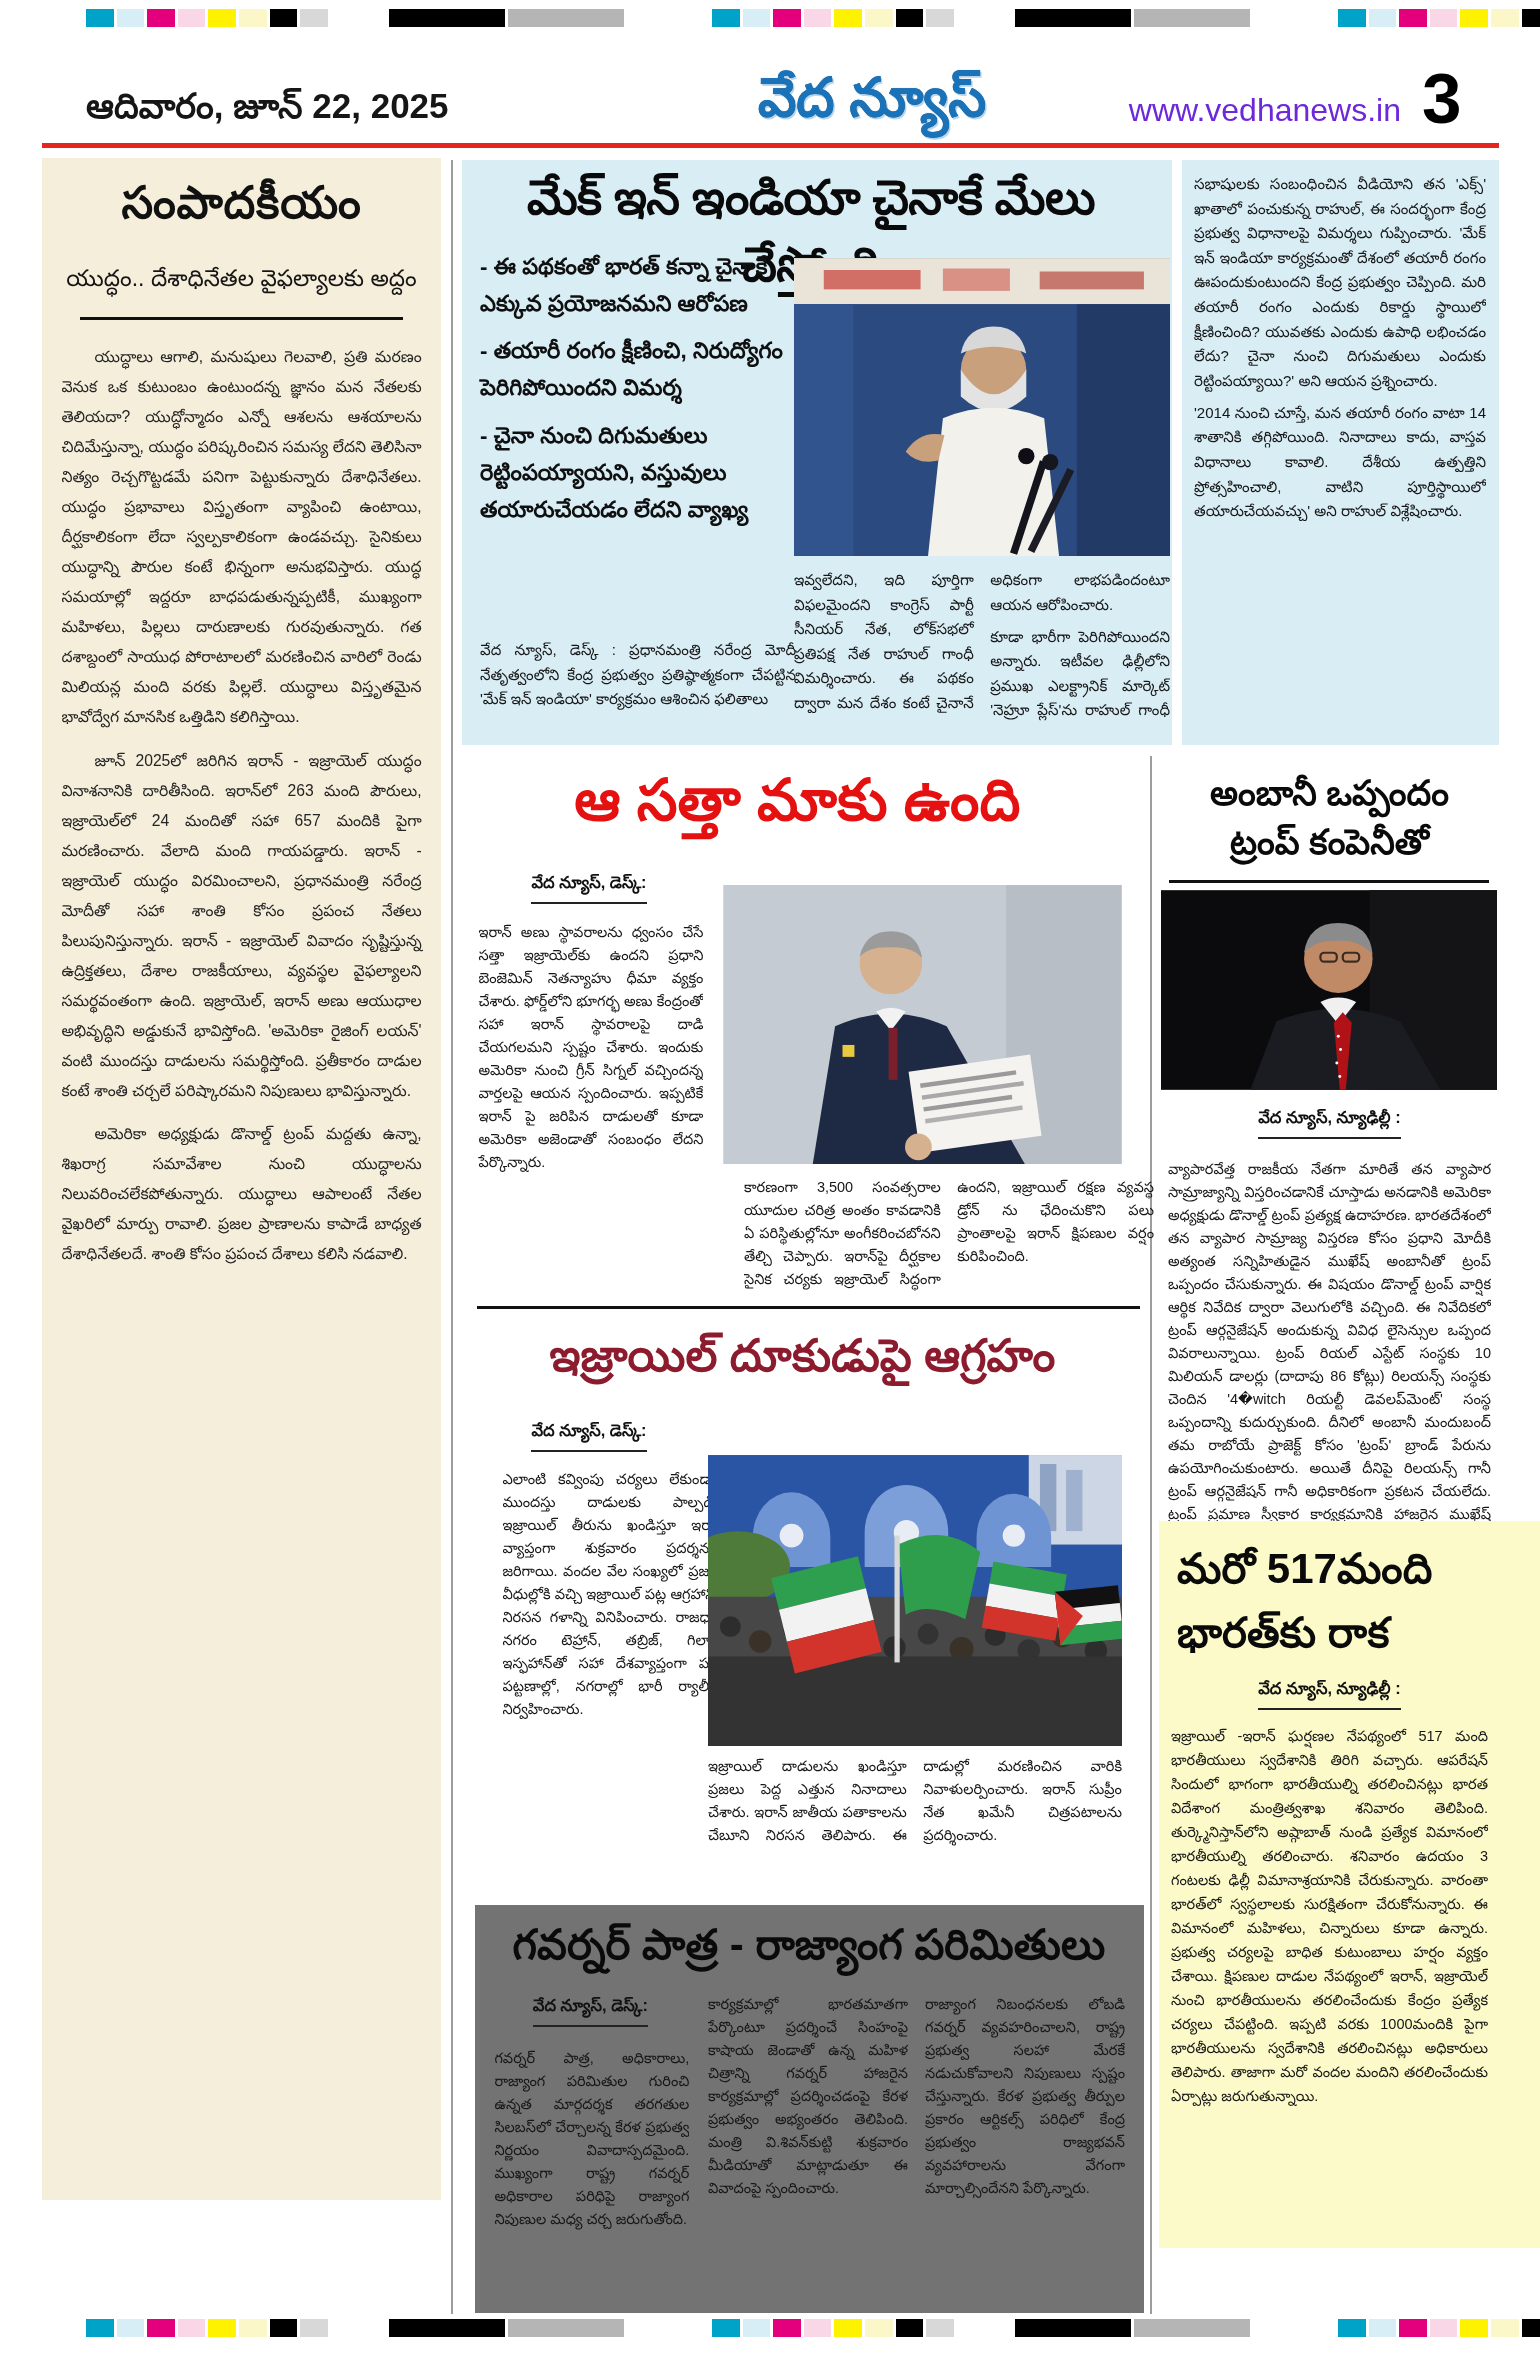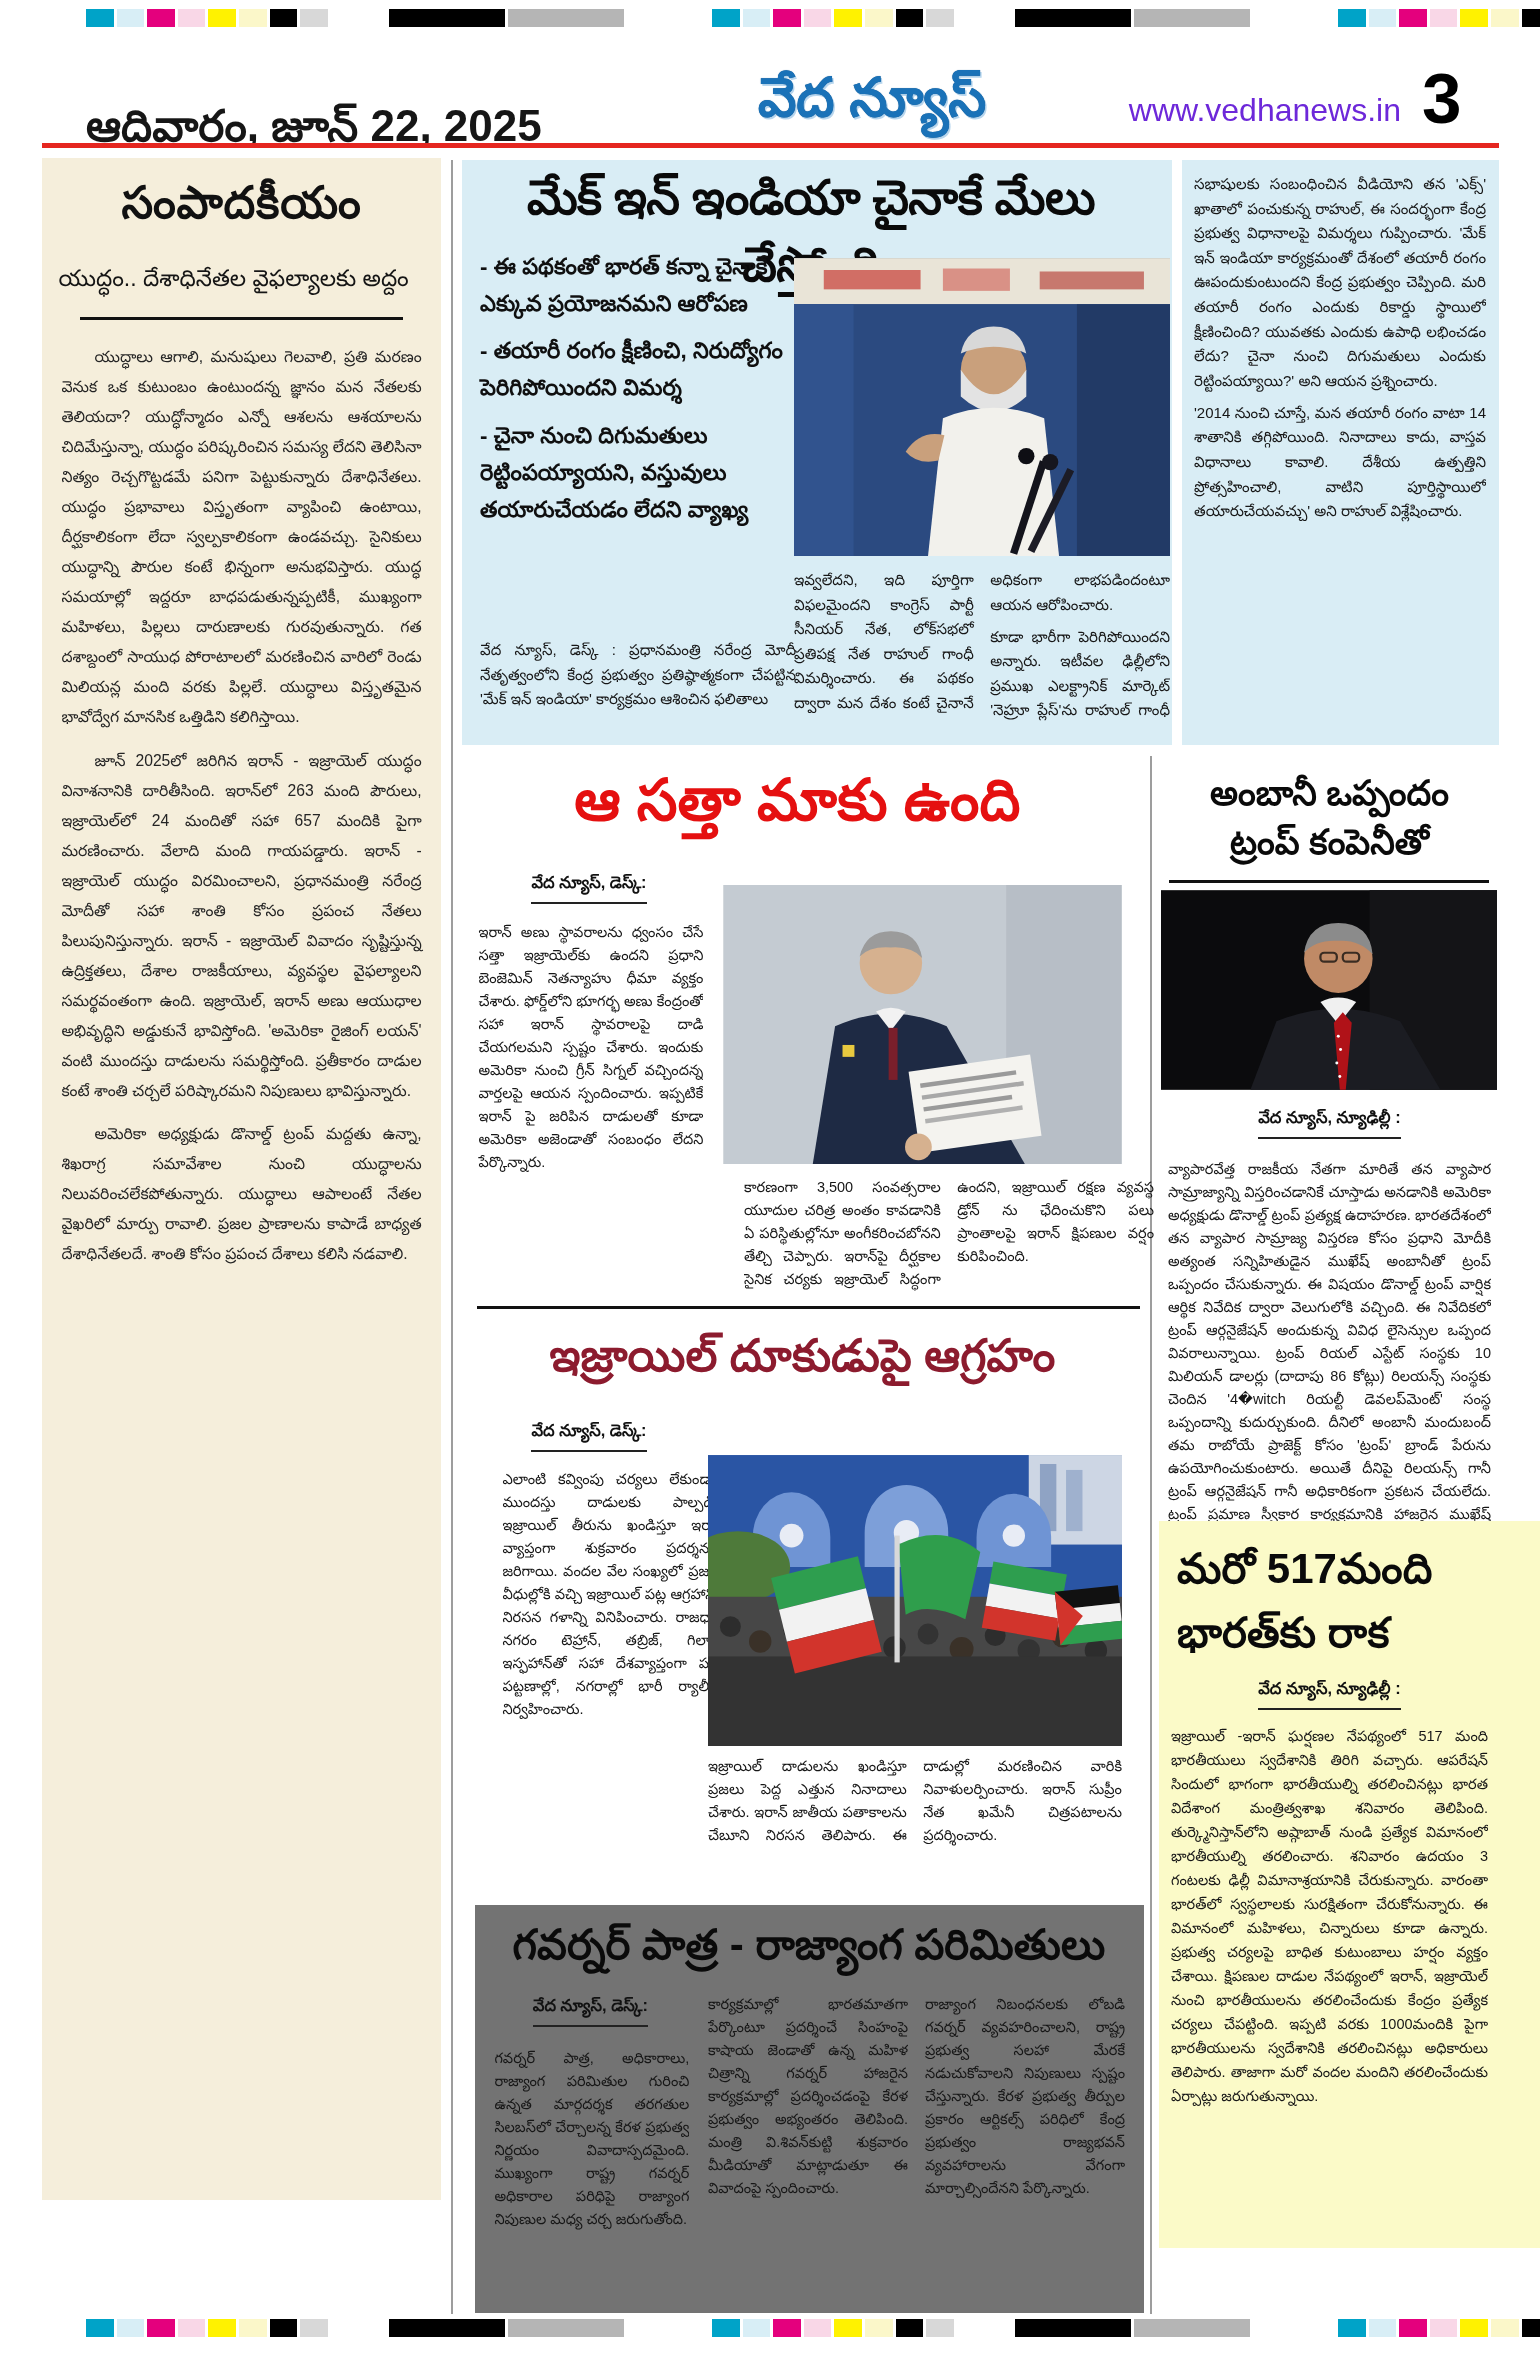--- a/index.html
+++ b/index.html
@@ -10,35 +10,35 @@
   
   .print-strip{position:absolute;left:0;width:1541px;height:18px;}
   .strip-top{top:9px;}
   .strip-bottom{top:2319px;}
   .mark-group{position:absolute;top:0;display:flex;align-items:center;gap:3px;height:18px;}
   .mk-sq{width:27.6px;height:18px;display:inline-block;}
   .mk-bar{width:116px;height:18px;display:inline-block;}
   .mk-bar.first{margin-left:58px;}
 
   
-  .hdr-date{position:absolute;left:86px;top:86px;font-size:44px;font-weight:bold;letter-spacing:0px;margin-top:15px;}
+  .hdr-date{position:absolute;left:86px;top:86px;font-size:35px;font-weight:bold;letter-spacing:0px;}
   .hdr-logo{position:absolute;left:712px;top:66px;width:320px;text-align:center;
             font-size:54px;font-weight:bold;color:#1a72b8;
             text-shadow:0 0 0.7px #0d4e86, 1.5px 1.5px 0 #b9d7ee;}
   .hdr-site{position:absolute;left:1043px;top:92px;width:358px;text-align:right;font-size:32px;color:#6d28d9;}
   .hdr-page{position:absolute;left:1422px;top:58px;font-size:71px;font-weight:bold;color:#000;}
   .hdr-rule{position:absolute;left:42px;top:143px;width:1457px;height:5.2px;background:#e52620;}
 
   
   .vdiv{position:absolute;background:#9d9d9d;width:1.5px;}
 
   
   .editorial{position:absolute;left:42px;top:158px;width:399px;height:2042px;background:#f5eedb;padding:19.4px 16.4px;}
   .edit-title{text-align:center;font-size:45px;font-weight:bold;color:#111;letter-spacing:0.7px;}
-  .edit-sub{font-size:23px;margin-top:25px;color:#151515;}
+  .edit-sub{text-align:center;font-size:23px;margin-top:25px;color:#151515;}
   .edit-rule{width:88%;height:3px;background:#111;margin:19.4px auto 22.4px auto;}
   .edit-body p{font-size:15.7px;line-height:30px;text-align:justify;text-indent:33px;margin:0 3px 13.4px 3px;color:#242424;}
 
   
   .main-art{position:absolute;left:462px;top:160px;width:1037px;height:585px;background:#d9edf5;}
   .main-headline{position:absolute;left:13.4px;top:10.4px;width:671px;text-align:center;
                  font-size:48px;font-weight:bold;color:#0a0a0a;letter-spacing:-0.7px;}
   .main-bullets{position:absolute;left:18px;top:88px;width:313px;}
   .main-bullets p{font-size:22.4px;line-height:37px;font-weight:600;margin:0 0 10.4px 0;color:#101010;}
   .main-lead{position:absolute;left:18px;top:478px;width:316px;height:101px;overflow:hidden;

